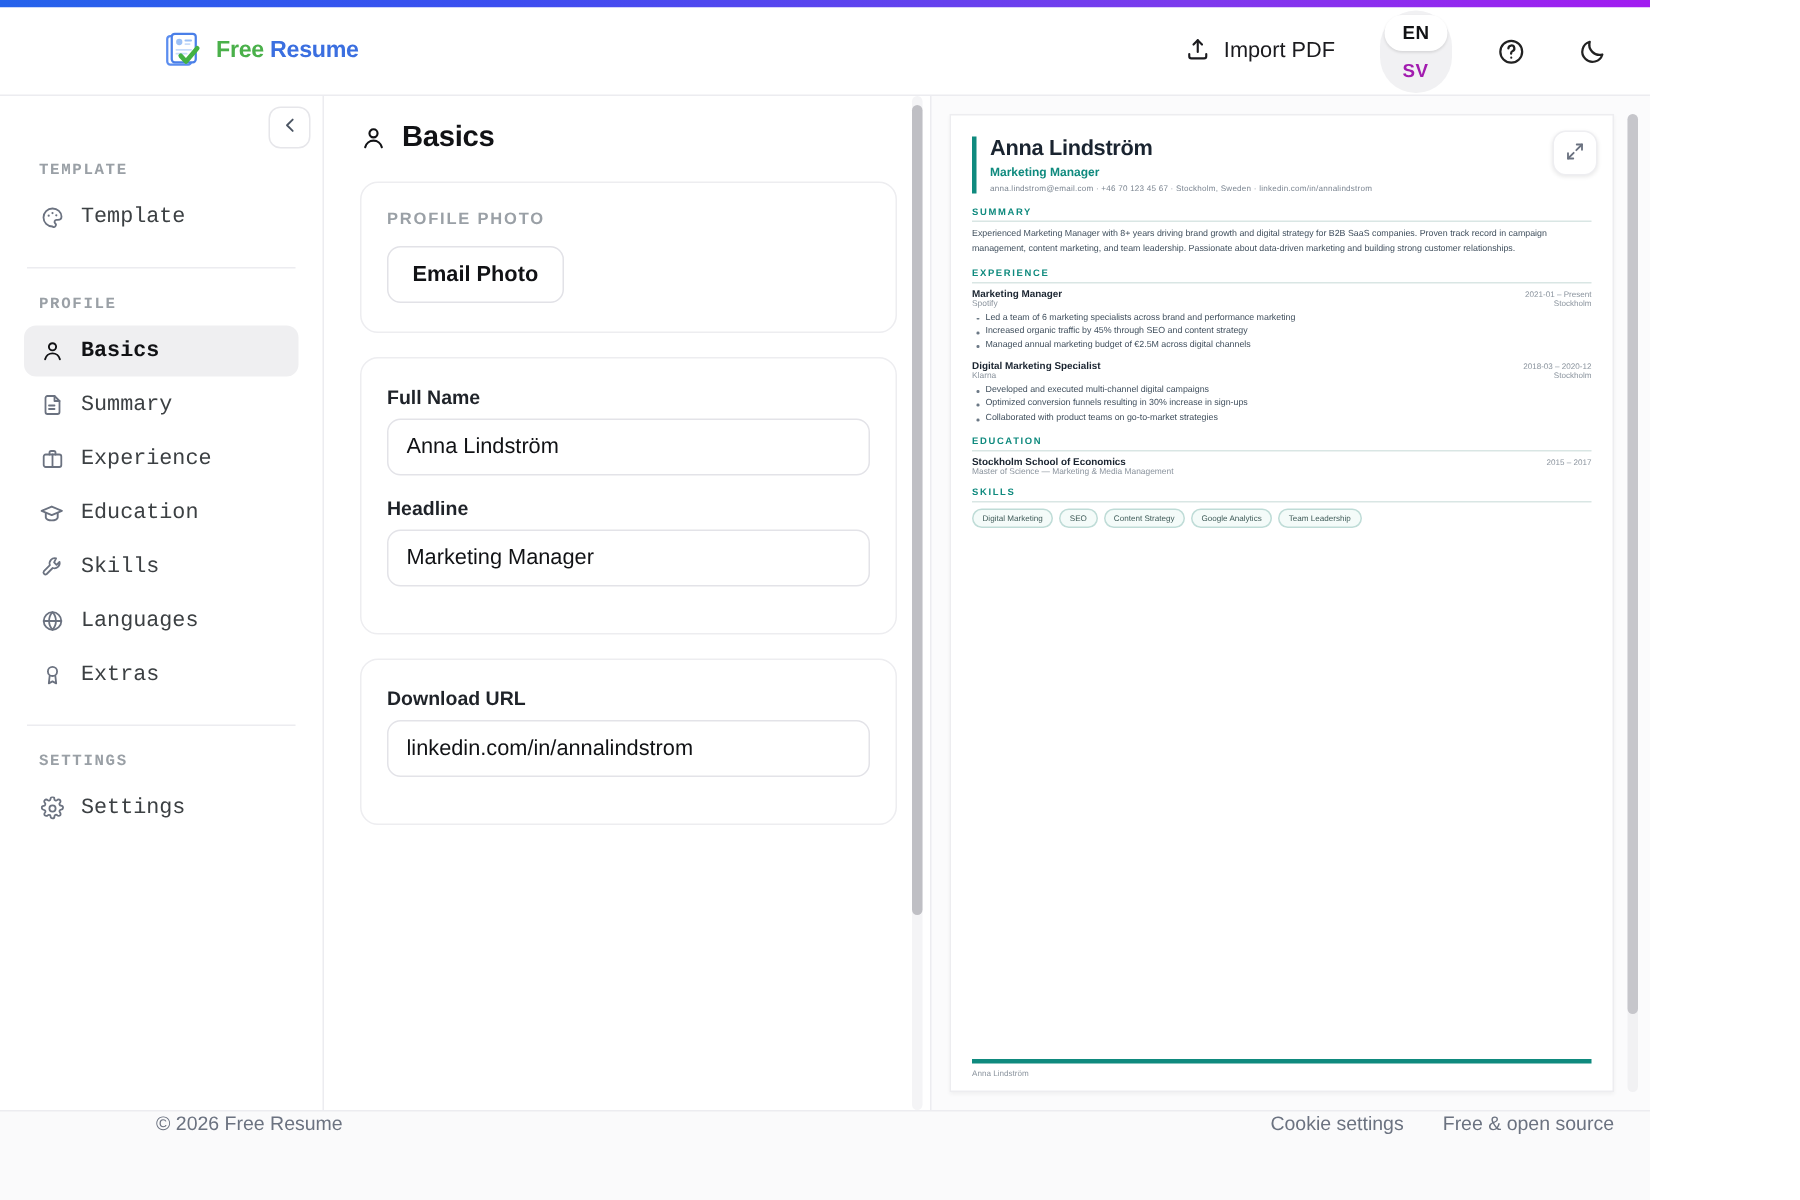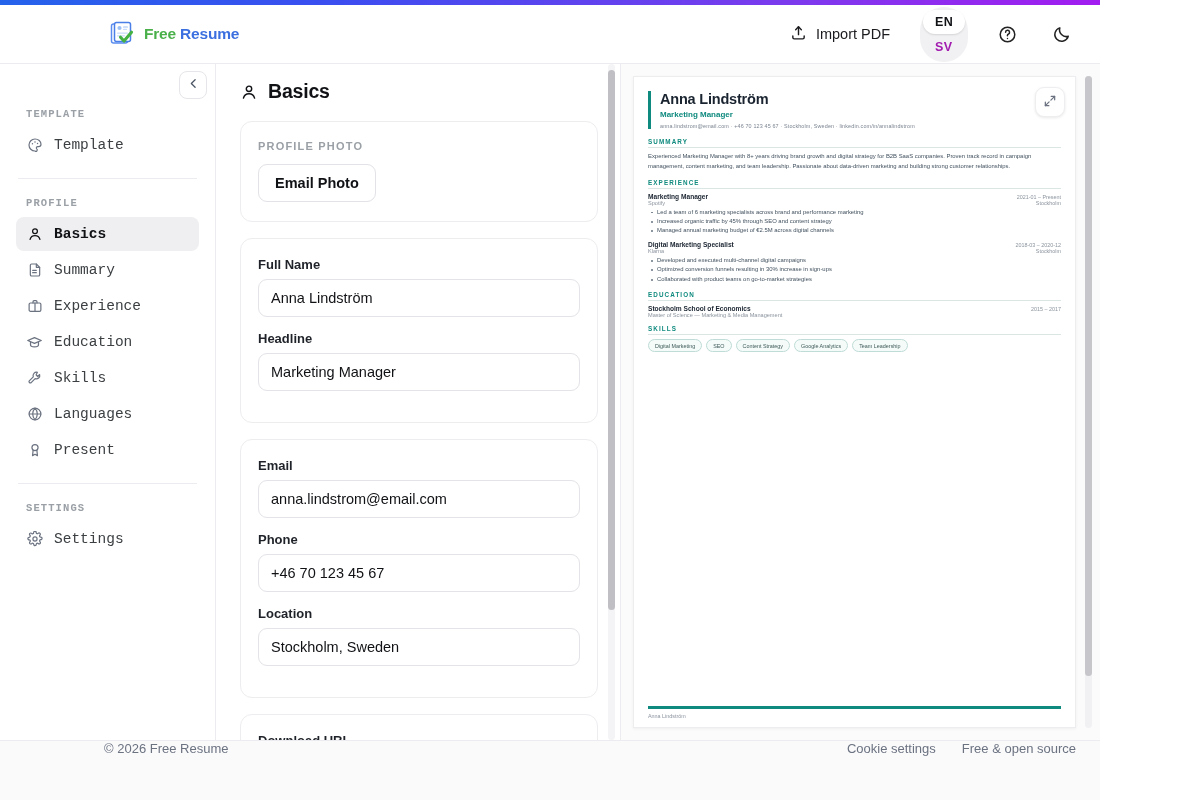--- a/index.html
+++ b/index.html
@@ -396,21 +396,21 @@
           <span>Languages</span>
         </div>
 
         <div class="nav-item">
           <span class="nav-ico">
             <svg width="16" height="16" viewBox="0 0 24 24" fill="none" stroke="currentColor" stroke-width="1.8" stroke-linecap="round" stroke-linejoin="round">
               <circle cx="12" cy="8.4" r="4.6"></circle>
               <polyline points="9.2 12.6 8.3 20.4 12 18.4 15.7 20.4 14.8 12.6"></polyline>
             </svg>
           </span>
-          <span>Present</span>
+          <span>Extras</span>
         </div>
 
         <div class="divider"></div>
       </div>
 
       <div class="grp-settings">
         <div class="nav-group-title">SETTINGS</div>
         <div class="nav-item">
           <span class="nav-ico">
             <svg width="16" height="16" viewBox="0 0 24 24" fill="none" stroke="currentColor" stroke-width="1.8" stroke-linecap="round" stroke-linejoin="round">
@@ -446,34 +446,20 @@
           <div class="field">
             <label class="field-label">Full Name</label>
             <input class="field-input" value="Anna Lindström" style="">
           </div>
           <div class="field">
             <label class="field-label">Headline</label>
             <input class="field-input" value="Marketing Manager" style="">
           </div>
         </div>
 
-        <div class="card">
-          <div class="field">
-            <label class="field-label">Email</label>
-            <input class="field-input" value="anna.lindstrom@email.com" style="">
-          </div>
-          <div class="field">
-            <label class="field-label">Phone</label>
-            <input class="field-input" value="+46 70 123 45 67" style="">
-          </div>
-          <div class="field">
-            <label class="field-label">Location</label>
-            <input class="field-input" value="Stockholm, Sweden" style="">
-          </div>
-        </div>
 
         <div class="card">
           <div class="field">
             <label class="field-label">Download URL</label>
             <input class="field-input" value="linkedin.com/in/annalindstrom" style="">
           </div>
         </div>
 
       </div>
       <div class="vscroll-track"></div>

